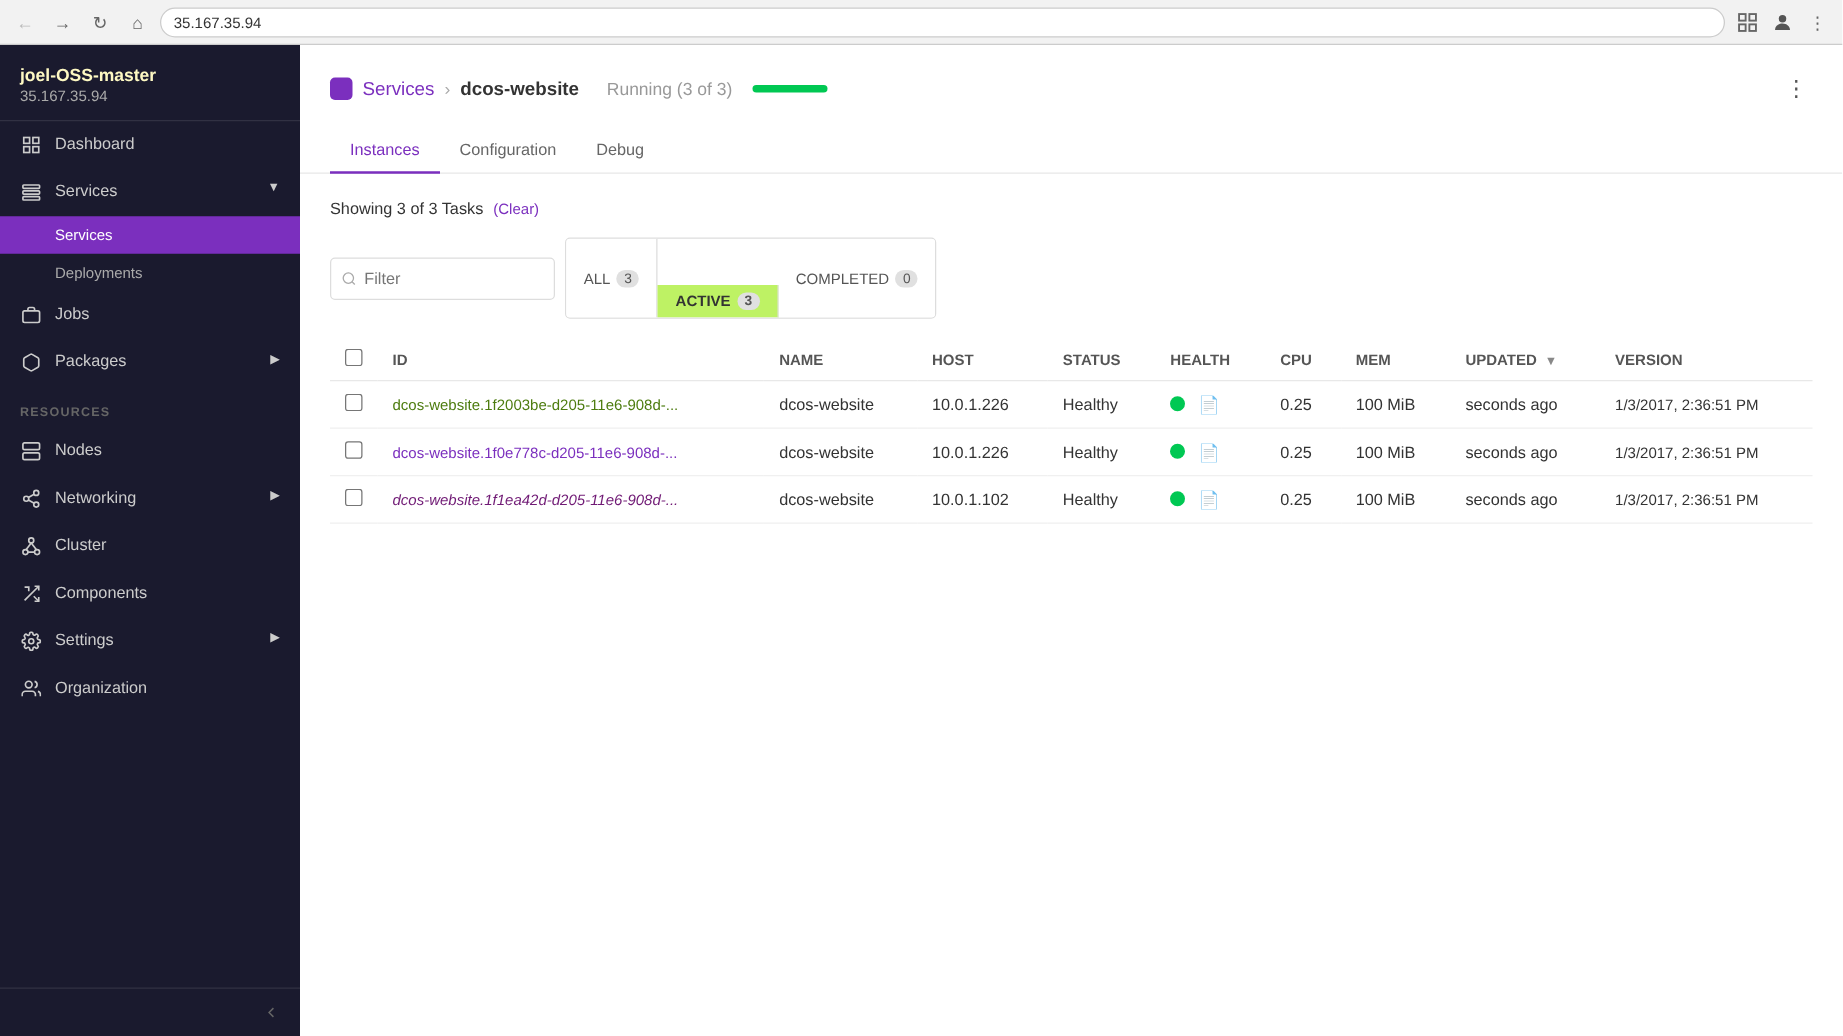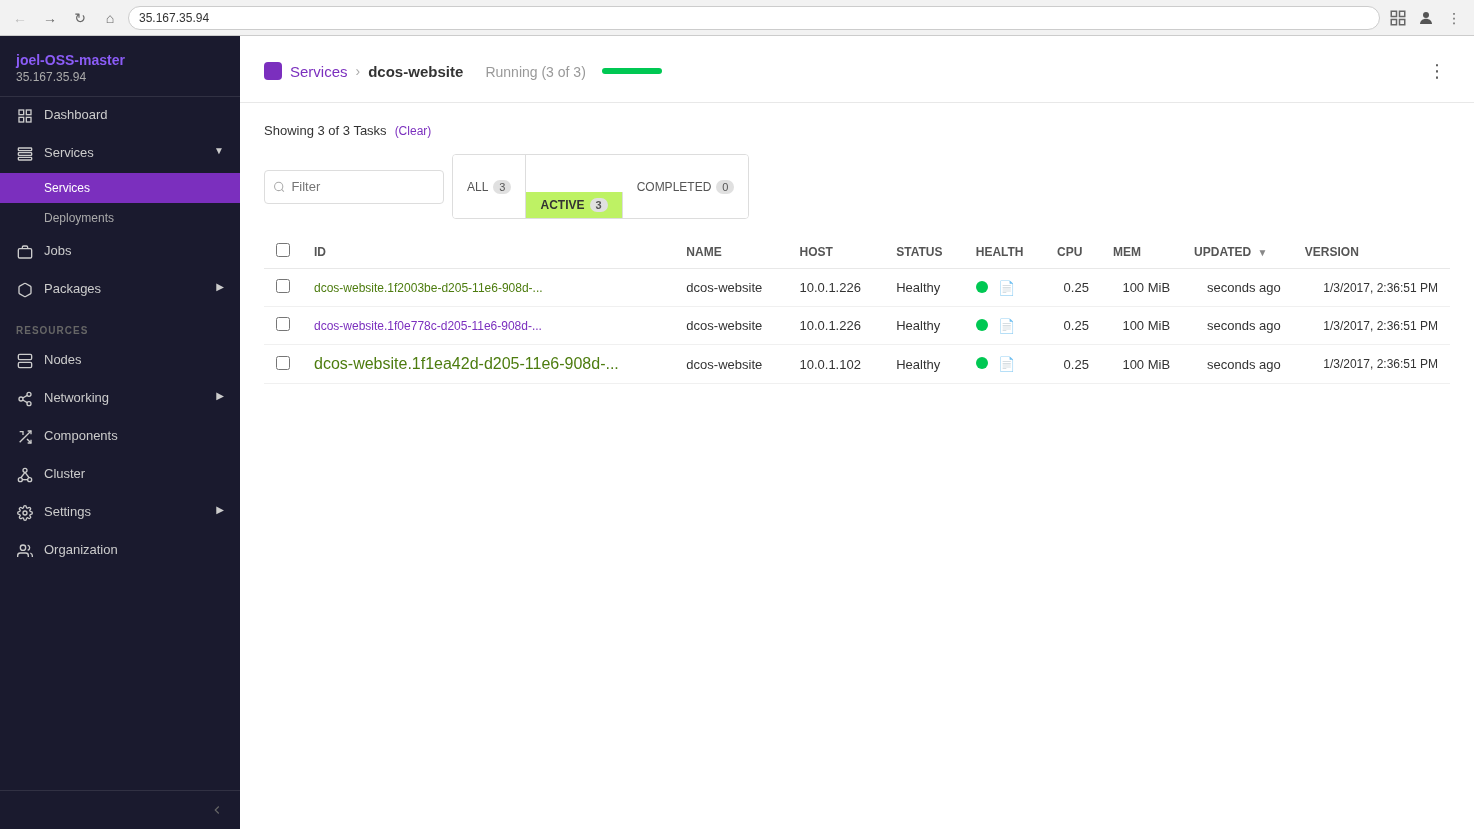--- a/index.html
+++ b/index.html
@@ -59,21 +59,21 @@
       display: flex;
       flex-direction: column;
       flex-shrink: 0;
       overflow-y: auto;
     }
     .sidebar-header {
       padding: 16px 16px 12px;
       border-bottom: 1px solid rgba(255,255,255,0.1);
     }
     .sidebar-cluster-name {
-      color: #8b5cf6;
+      color: #fef9c3;
       font-size: 14px;
       font-weight: 600;
     }
     .sidebar-cluster-ip {
       color: #aaa;
       font-size: 12px;
       margin-top: 2px;
     }
     .sidebar-nav-item {
       display: flex;
@@ -303,21 +303,21 @@
       border-bottom: 1px solid #e8e8e8;
       white-space: nowrap;
     }
     .tasks-table th.right { }
     .tasks-table td {
       padding: 10px 12px;
       border-bottom: 1px solid #f0f0f0;
       color: #333;
       vertical-align: middle;
     }
-    .tasks-table td.right { text-align: right; }
+    .tasks-table td.right { text-align: left; }
     .tasks-table .cb-cell {
       width: 32px;
     }
     .task-checkbox {
       width: 14px; height: 14px;
       cursor: pointer;
     }
     .health-dot {
       width: 12px; height: 12px;
       border-radius: 50%;
@@ -446,41 +446,41 @@
             <line x1="15.41" y1="6.51" x2="8.59" y2="10.49"></line>
           </svg>
       </span>
       <span>Networking</span>
       <span class="nav-arrow">▶</span>
     </div>
 
     <div class="sidebar-nav-item">
       <span class="nav-icon">
         <svg width="16" height="16" viewBox="0 0 24 24" fill="none" stroke="currentColor" stroke-width="2">
-            <polyline points="16 3 21 3 21 8"></polyline>
-            <line x1="4" y1="20" x2="21" y2="3"></line>
-            <polyline points="21 16 21 21 16 21"></polyline>
-            <line x1="15" y1="15" x2="21" y2="21"></line>
-            <polyline points="4 4 9 4 9 9"></polyline>
-          </svg>
-      </span>
-      <span>Components</span>
-    </div>
-    <div class="sidebar-nav-item">
-      <span class="nav-icon">
-        <svg width="16" height="16" viewBox="0 0 24 24" fill="none" stroke="currentColor" stroke-width="2">
             <circle cx="12" cy="5" r="3"></circle>
             <circle cx="5" cy="19" r="3"></circle>
             <circle cx="19" cy="19" r="3"></circle>
             <line x1="12" y1="8" x2="5.5" y2="16.5"></line>
             <line x1="12" y1="8" x2="18.5" y2="16.5"></line>
             <line x1="7.5" y1="19" x2="16.5" y2="19"></line>
           </svg>
       </span>
       <span>Cluster</span>
+    </div>
+    <div class="sidebar-nav-item">
+      <span class="nav-icon">
+        <svg width="16" height="16" viewBox="0 0 24 24" fill="none" stroke="currentColor" stroke-width="2">
+            <polyline points="16 3 21 3 21 8"></polyline>
+            <line x1="4" y1="20" x2="21" y2="3"></line>
+            <polyline points="21 16 21 21 16 21"></polyline>
+            <line x1="15" y1="15" x2="21" y2="21"></line>
+            <polyline points="4 4 9 4 9 9"></polyline>
+          </svg>
+      </span>
+      <span>Components</span>
     </div>
     <div class="sidebar-nav-item">
       <span class="nav-icon">
         <svg width="16" height="16" viewBox="0 0 24 24" fill="none" stroke="currentColor" stroke-width="2">
             <circle cx="12" cy="12" r="3"></circle>
             <path d="M19.4 15a1.65 1.65 0 0 0 .33 1.82l.06.06a2 2 0 0 1-2.83 2.83l-.06-.06a1.65 1.65 0 0 0-1.82-.33 1.65 1.65 0 0 0-1 1.51V21a2 2 0 0 1-4 0v-.09A1.65 1.65 0 0 0 9 19.4a1.65 1.65 0 0 0-1.82.33l-.06.06a2 2 0 0 1-2.83-2.83l.06-.06A1.65 1.65 0 0 0 4.68 15a1.65 1.65 0 0 0-1.51-1H3a2 2 0 0 1 0-4h.09A1.65 1.65 0 0 0 4.6 9a1.65 1.65 0 0 0-.33-1.82l-.06-.06a2 2 0 0 1 2.83-2.83l.06.06A1.65 1.65 0 0 0 9 4.68a1.65 1.65 0 0 0 1-1.51V3a2 2 0 0 1 4 0v.09a1.65 1.65 0 0 0 1 1.51 1.65 1.65 0 0 0 1.82-.33l.06-.06a2 2 0 0 1 2.83 2.83l-.06.06A1.65 1.65 0 0 0 19.4 9a1.65 1.65 0 0 0 1.51 1H21a2 2 0 0 1 0 4h-.09a1.65 1.65 0 0 0-1.51 1z"></path>
           </svg>
       </span>
       <span>Settings</span>
       <span class="nav-arrow">▶</span>
@@ -512,20 +512,25 @@
         <a class="breadcrumb-link">Services</a>
         <span class="breadcrumb-sep">›</span>
         <span class="breadcrumb-current">
           <span>dcos-website</span>
           <span class="breadcrumb-status">Running (3 of 3)</span>
         </span>
         <div class="status-bar-green"></div>
         <div class="page-header-actions">
           <button class="more-btn">⋮</button>
         </div>
+      </div>
+      <div class="tabs-row">
+        <div class="tab-item active">Instances</div>
+        <div class="tab-item">Configuration</div>
+        <div class="tab-item">Debug</div>
       </div>
     </div>
 
     <div class="content-area">
 
       <div class="showing-row">
         <span>Showing 3 of 3 Tasks</span>
         <a class="showing-clear">(Clear)</a>
       </div>
 
@@ -623,21 +628,21 @@
       </td>
       <td class="right">0.25</td>
       <td class="right">100 MiB</td>
       <td class="right updated-col">seconds ago</td>
       <td class="right version-col" style="font-size:12px;">1/3/2017, 2:36:51 PM</td>
     </tr>
             <tr>
       <td class="cb-cell">
         <input type="checkbox" class="task-checkbox" style="">
       </td>
-      <td style="color:#4d7c0f;cursor:pointer;font-size:16px;">dcos-website.1f1ea42d-d205-11e6-908d-...</td>
+      <td style="color:#701a75;cursor:pointer;font-size:12px;font-style:italic;">dcos-website.1f1ea42d-d205-11e6-908d-...</td>
       <td>dcos-website</td>
       <td>10.0.1.102</td>
       <td>Healthy</td>
       <td>
         <span class="health-dot" style="background:#00c853;"></span>
         &nbsp;
         <span class="doc-icon">📄</span>
       </td>
       <td class="right">0.25</td>
       <td class="right">100 MiB</td>

